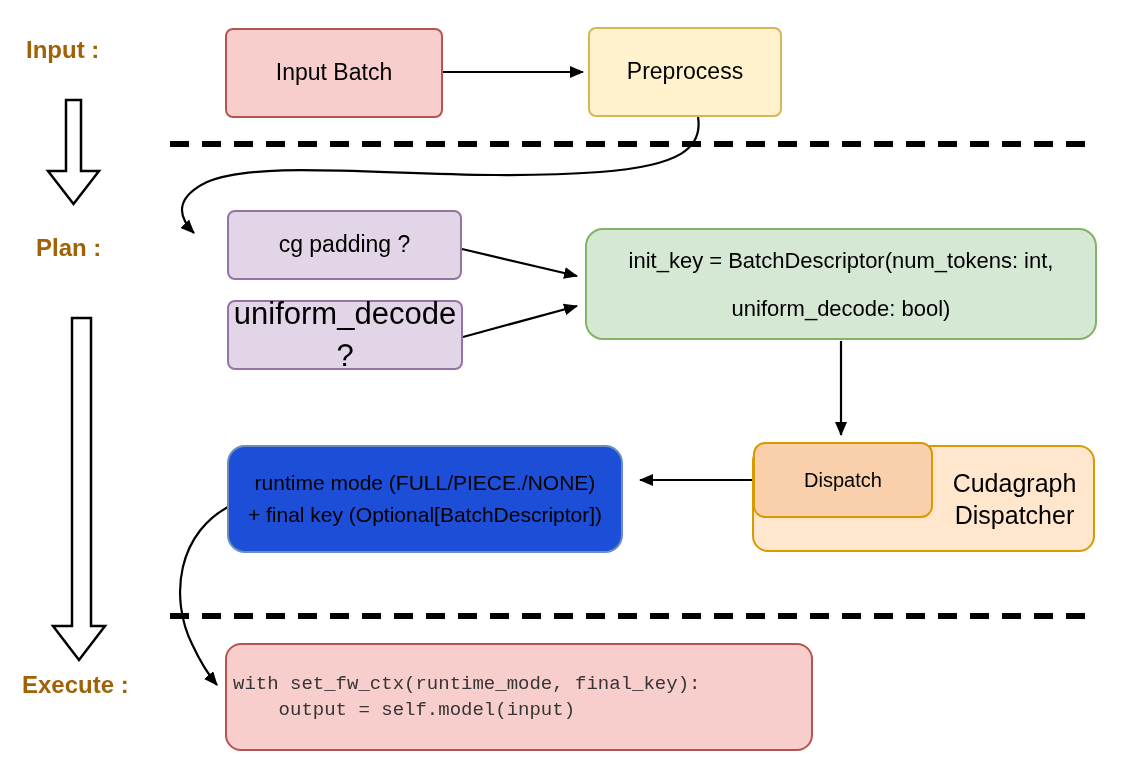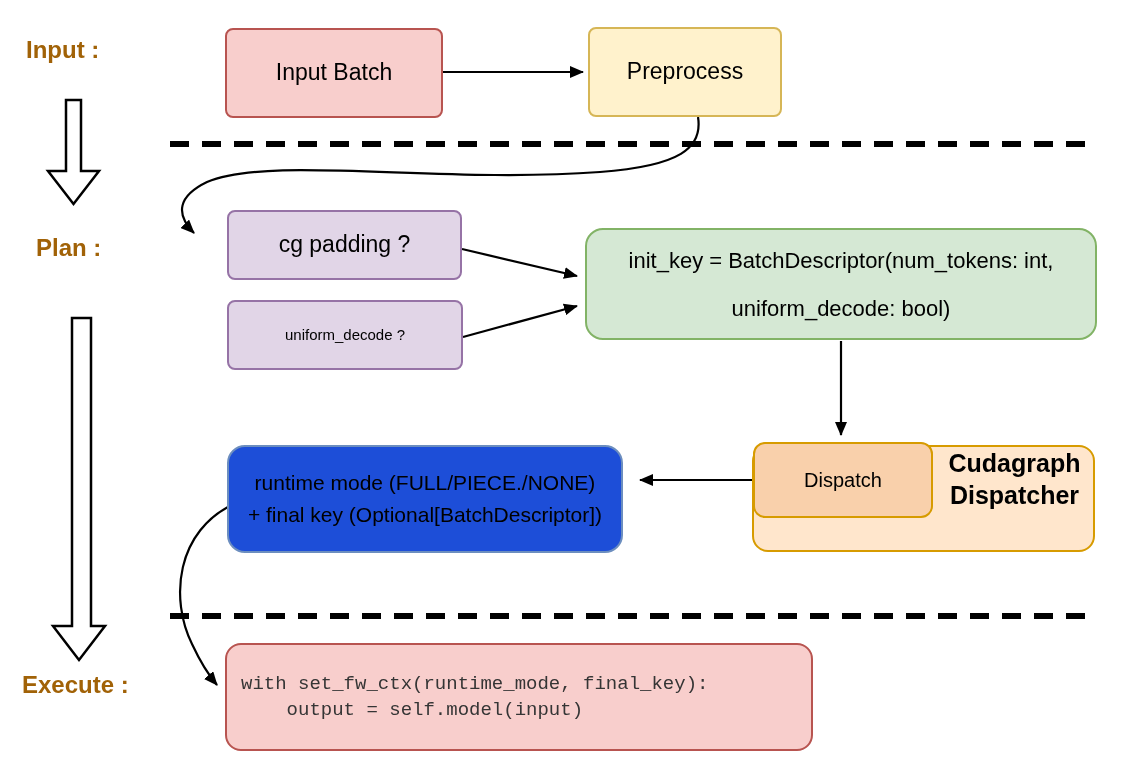--- a/index.html
+++ b/index.html
@@ -21,32 +21,32 @@
   .yellow{background:#fff2cc;border-color:#d6b656;}
   .purple{background:#e1d5e7;border-color:#9673a6;}
   .green {background:#d5e8d4;border-color:#82b366;}
   .blue  {background:#1d4ed8;border-color:#6c8ebf;}
   .orange-light{background:#ffe6cc;border-color:#d79b00;}
   .orange-dark {background:#f9d0ab;border-color:#d79b00;}
 
   #input-batch   {left:225px;top:28px; width:218px;height:90px;font-size:23px;}
   #preprocess    {left:588px;top:27px; width:194px;height:90px;font-size:23px;}
   #cg-padding    {left:227px;top:210px;width:235px;height:70px;font-size:23px;}
-  #uniform-decode{left:227px;top:300px;width:236px;height:70px;font-size:15px;}
+  #uniform-decode{left:227px;top:300px;width:236px;height:70px;font-size:31px;}
   #init-key      {left:585px;top:228px;width:512px;height:112px;font-size:22px;line-height:31px;border-radius:18px;gap:17px;}
   #runtime       {left:227px;top:445px;width:396px;height:108px;font-size:21px;line-height:32px;border-radius:18px;}
   #dispatcher    {left:752px;top:445px;width:343px;height:107px;border-radius:16px;}
   #dispatcher .side-text{
     position:absolute;left:182px;right:0;top:0;bottom:0;
-    display:flex;flex-direction:column;align-items:center;justify-content:flex-start;
-    font-size:25px;line-height:32px;font-weight:bold;
+    display:flex;flex-direction:column;align-items:center;justify-content:center;
+    font-size:25px;line-height:32px;
   }
   #dispatch      {left:753px;top:442px;width:180px;height:76px;font-size:20px;border-radius:12px;}
   #execute-code  {left:225px;top:643px;width:588px;height:108px;border-radius:16px;
-                  align-items:flex-start;justify-content:center;text-align:left;padding-left:14px;}
+                  align-items:flex-start;justify-content:center;text-align:left;padding-left:6px;}
   #execute-code .code-line{
     font-family:"Liberation Mono","DejaVu Sans Mono",monospace;
     font-size:19px;line-height:26px;color:#353535;white-space:pre;
   }
   #input-label  {left:26px;top:36px;}
   #plan-label   {left:36px;top:234px;}
   #execute-label{left:22px;top:671px;}
 </style>
 </head>
 <body>

